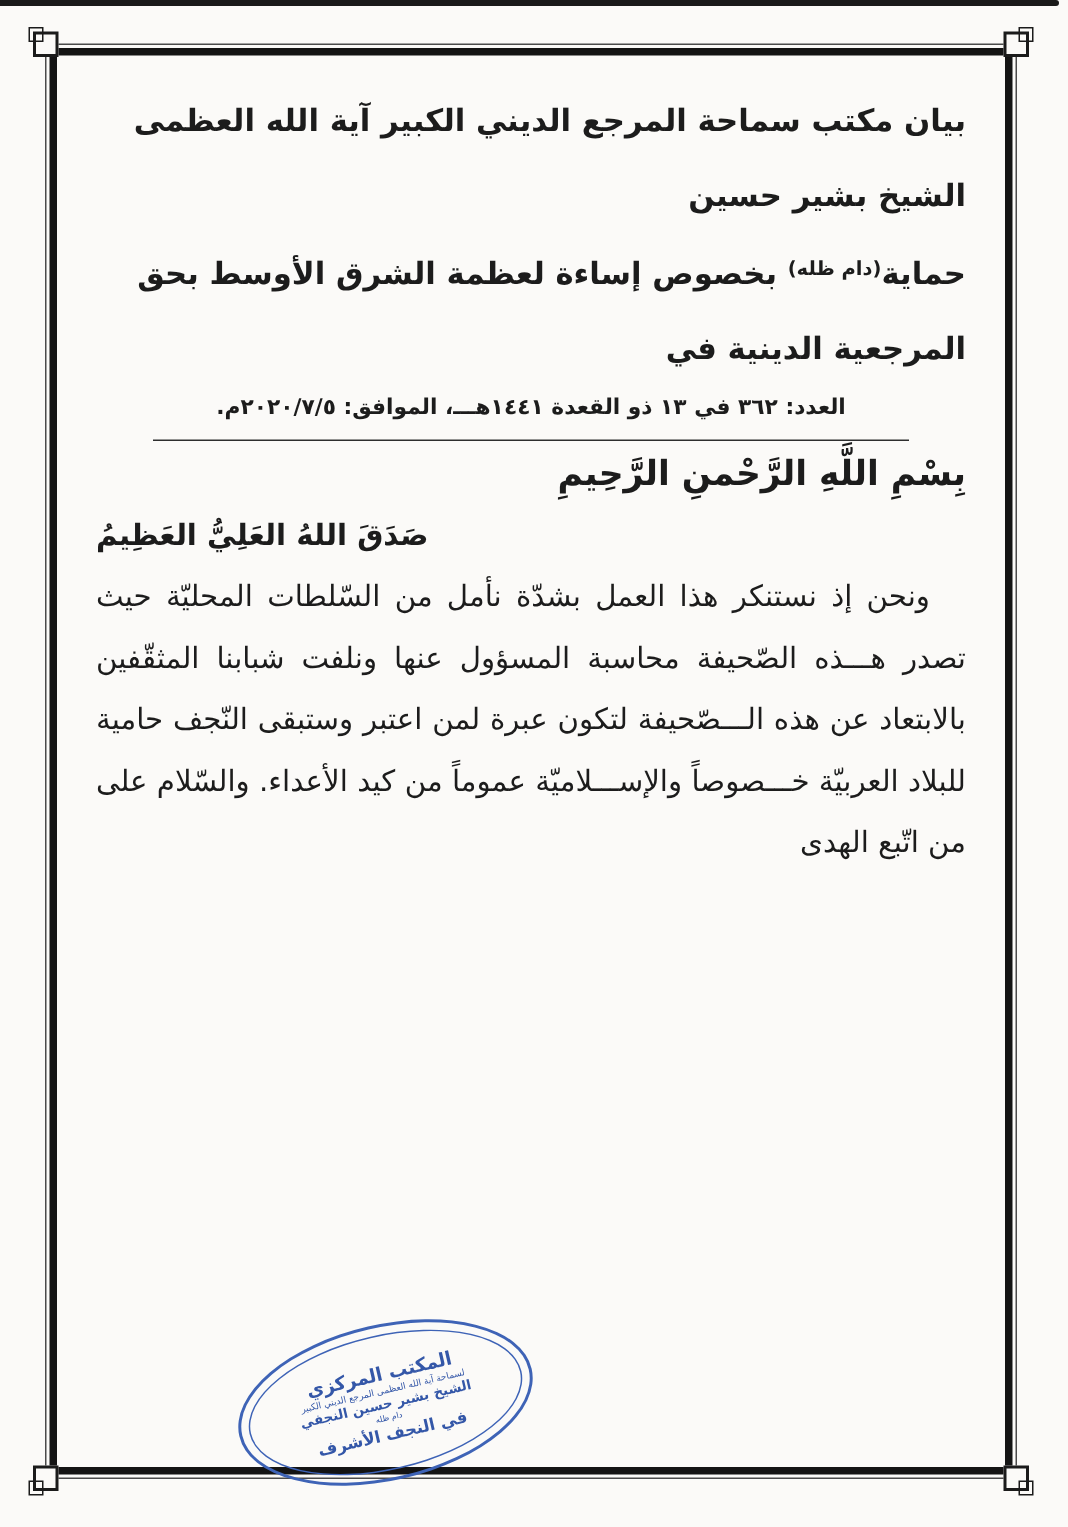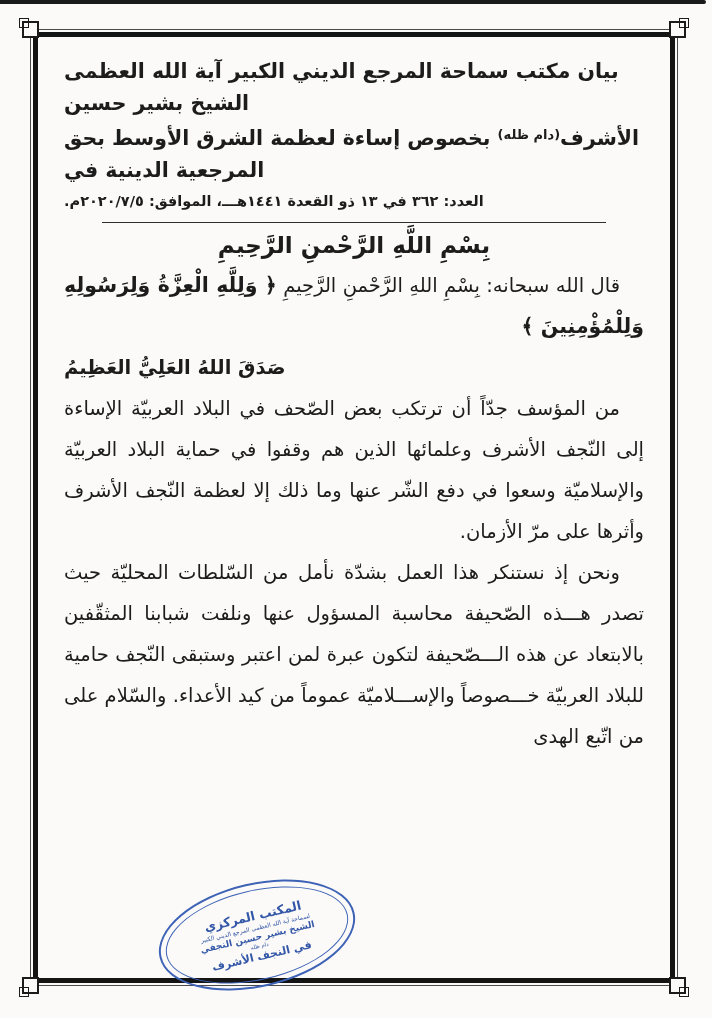--- a/index.html
+++ b/index.html
@@ -48,45 +48,44 @@
   .corner.br { right:-9px; bottom:-9px; } .corner.br::after { right:-5px; bottom:-5px; }
 
   
   .content {
     position:absolute; inset:7px;
     padding:18px 26px 0 26px;
     direction:rtl;
     box-sizing:border-box;
   }
   .title-line {
-    text-align:left;
+    text-align:right;
     font-weight:bold;
     font-size:20.5px;
-    line-height:32px;
+    line-height:50px;
     letter-spacing:0;
   }
   .honorific {
     font-size:13px;
     font-weight:bold;
     vertical-align:6px;
   }
   .issue-line {
-    text-align:left;
+    text-align:center;
     font-weight:bold;
     font-size:14.5px;
     margin-top:7px;
   }
   .divider {
     border:none;
     border-top:1.6px solid #2e2e2e;
     width:87%;
     margin:13px auto 2px auto;
   }
   .basmala {
-    text-align:center;
     font-weight:bold;
     font-size:23px;
     margin:9px 0 7px 0;
   }
   .para {
     font-size:19.5px;
     line-height:41px;
     text-align:justify;
     text-indent:24px;
     margin:0;
@@ -146,35 +145,33 @@
     <div class="corner tr"></div>
     <div class="corner bl"></div>
     <div class="corner br"></div>
 
     <div class="content">
 
       <div class="title-line">
         <span>بيان مكتب سماحة المرجع الديني الكبير آية الله العظمى الشيخ بشير حسين</span>
       </div>
       <div class="title-line">
-        <span>الأشرف</span><span class="honorific">(دام ظله)</span><span> بخصوص إساءة لعظمة الشرق الأوسط بحق المرجعية الدينية في</span>
+        <span>حماية</span><span class="honorific">(دام ظله)</span><span> بخصوص إساءة لعظمة الشرق الأوسط بحق المرجعية الدينية في</span>
       </div>
 
       <div class="issue-line">العدد: ٣٦٢ في ١٣ ذو القعدة ١٤٤١هـــ، الموافق: ٢٠٢٠/٧/٥م.</div>
 
       <hr class="divider">
 
       <div class="basmala">بِسْمِ اللَّهِ الرَّحْمنِ الرَّحِيمِ</div>
 
 
-      <p class="para"><span>قال الله سبحانه: بِسْمِ اللهِ الرَّحْمنِ الرَّحِيمِ </span><span class="quran-verse">﴿ وَلِلَّهِ الْعِزَّةُ وَلِرَسُولِهِ وَلِلْمُؤْمِنِينَ ﴾</span></p>
 
       <p class="sadaqa-line">صَدَقَ اللهُ العَلِيُّ العَظِيمُ</p>
 
-      <p class="para">من المؤسف جدّاً أن ترتكب بعض الصّحف في البلاد العربيّة الإساءة إلى النّجف الأشرف وعلمائها الذين هم وقفوا في حماية البلاد العربيّة والإسلاميّة وسعوا في دفع الشّر عنها وما ذلك إلا لعظمة النّجف الأشرف وأثرها على مرّ الأزمان.</p>
 
 
       <p class="para">ونحن إذ نستنكر هذا العمل بشدّة نأمل من السّلطات المحليّة حيث تصدر هـــذه الصّحيفة محاسبة المسؤول عنها ونلفت شبابنا المثقّفين بالابتعاد عن هذه الـــصّحيفة لتكون عبرة لمن اعتبر وستبقى النّجف حامية للبلاد العربيّة خـــصوصاً والإســـلاميّة عموماً من كيد الأعداء. والسّلام على من اتّبع الهدى</p>
 
     </div>
   </div>
 
   <div class="stamp">
     <div class="stamp-oval-outer"></div>
     <div class="stamp-oval-inner"></div>

